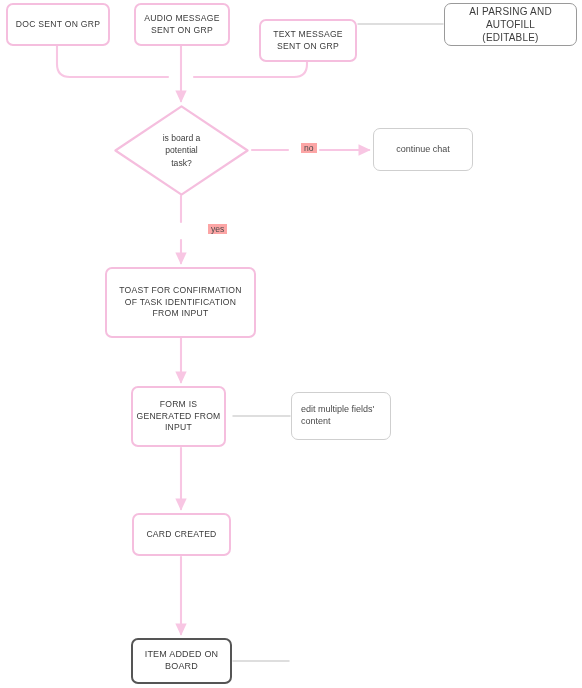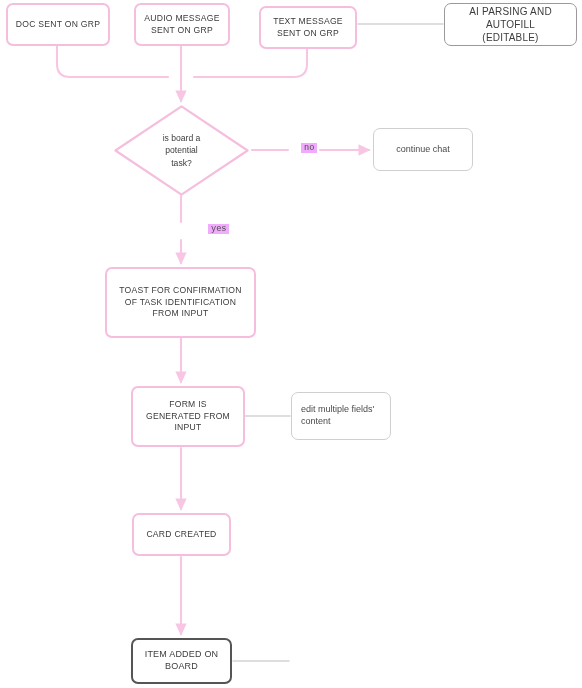--- a/index.html
+++ b/index.html
@@ -74,24 +74,23 @@
     font-size:8.6px;
     color:#3c3c3c;
     line-height:1.45;
   }
   .diamond-label span{display:block;white-space:pre-line;}
 
   .edge-label{
     position:absolute;
     font-size:8.6px;
     color:#4a4a4a;
-    background:#f0abfc;
+    background:#fca5a5;
     padding:0 3px;
     z-index:3;
-    font-family:Liberation Mono, monospace;
   }
 </style>
 </head>
 <body>
 
 <div id="canvas">
 
   <svg class="edges" viewBox="0 0 582 688" width="582" height="688" xmlns="http://www.w3.org/2000/svg">
     <defs>
       <marker id="ah-pink" markerWidth="9" markerHeight="9" refX="5.4" refY="3" orient="auto" markerUnits="strokeWidth">
@@ -129,21 +128,21 @@
 
   <div class="node pink" style="left:6px;top:3px;width:104px;height:43px;">
     <span>DOC SENT ON GRP</span>
   </div>
 
   <div class="node pink" style="left:134px;top:3px;width:96px;height:43px;">
     <span>AUDIO MESSAGE
 SENT ON GRP</span>
   </div>
 
-  <div class="node pink" style="left:259px;top:6px;width:98px;height:43px;border-radius:7px;">
+  <div class="node pink" style="left:259px;top:19px;width:98px;height:43px;border-radius:7px;">
     <span>TEXT MESSAGE
 SENT ON GRP</span>
   </div>
 
   <div class="node gray-mid" style="left:444px;top:3px;width:133px;height:43px;">
     <span>AI PARSING AND AUTOFILL
 (EDITABLE)</span>
   </div>
 
   <div class="diamond-wrap" style="left:113px;top:104px;width:137px;height:93px;">
@@ -164,21 +163,21 @@
   <div class="node gray-light" style="left:373px;top:128px;width:100px;height:43px;">
     <span>continue chat</span>
   </div>
 
   <div class="node pink" style="left:105px;top:267px;width:151px;height:71px;">
     <span>TOAST FOR CONFIRMATION
 OF TASK IDENTIFICATION
 FROM INPUT</span>
   </div>
 
-  <div class="node pink" style="left:131px;top:386px;width:114px;height:61px;">
+  <div class="node pink" style="left:131px;top:386px;width:95px;height:61px;">
     <span>FORM IS
 GENERATED FROM
 INPUT</span>
   </div>
 
   <div class="node gray-light align-left" style="left:291px;top:392px;width:100px;height:48px;">
     <span>edit multiple fields'
 content</span>
   </div>
 

